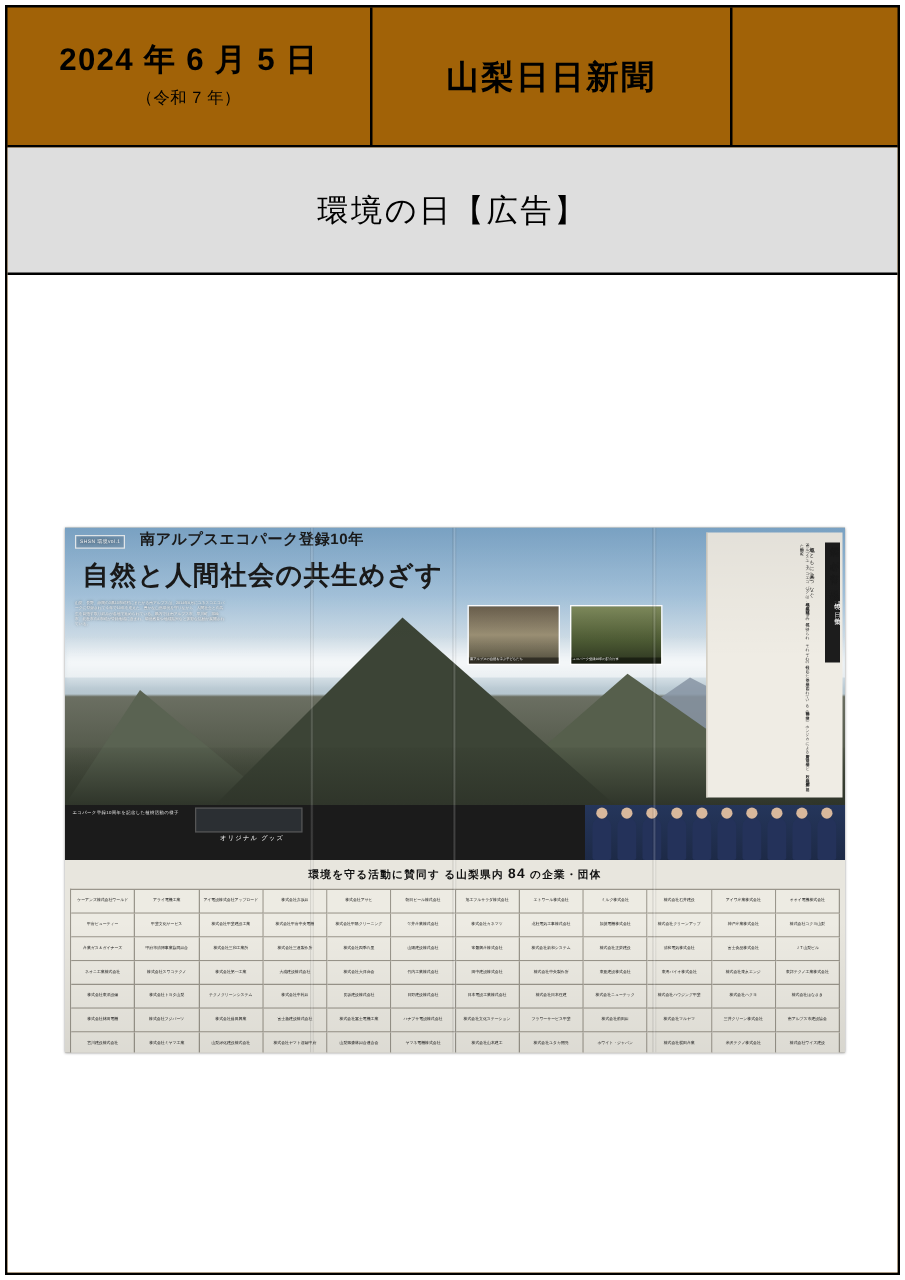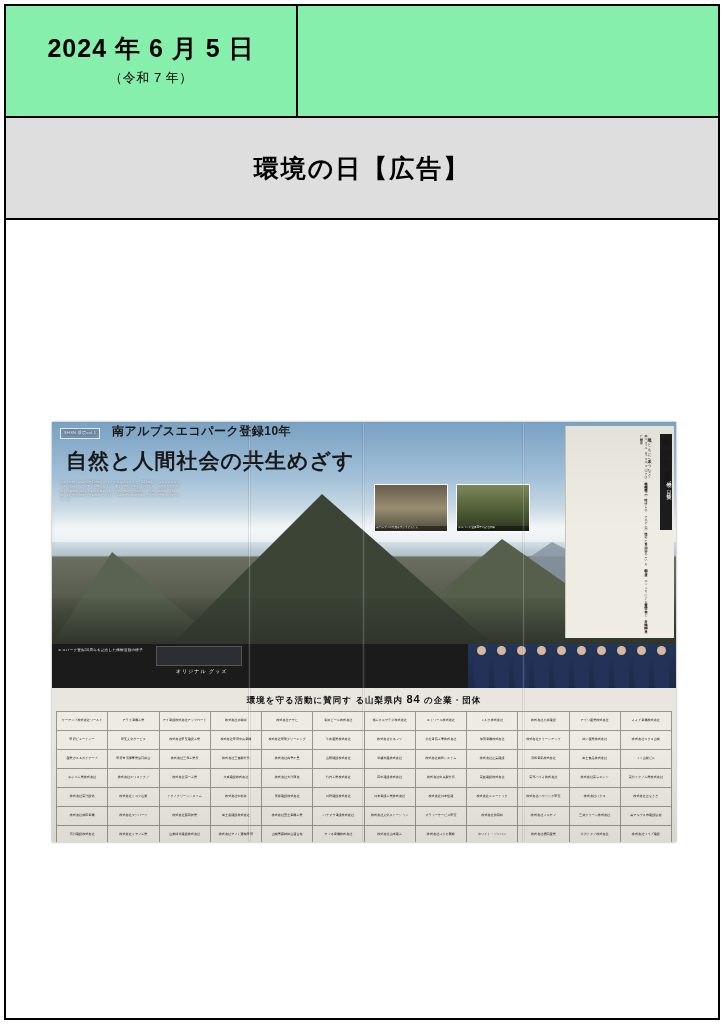--- a/index.html
+++ b/index.html
@@ -17,21 +17,21 @@
   }
 
   .page {
     position: absolute;
     left: 4px;
     top: 4px;
     width: 716px;
     height: 1016px;
     border: 2px solid #000;
     box-sizing: border-box;
-    background: #86efac;
+    background: #a16207;
   }
 
   
   .header-row {
     display: flex;
     height: 112px;
     border-bottom: 2px solid #000;
     box-sizing: border-box;
   }
   .hdr-cell {
@@ -79,21 +79,21 @@
     height: 102px;
     background: #dedede;
     border-bottom: 2px solid #000;
     display: flex;
     align-items: center;
     justify-content: center;
     box-sizing: border-box;
   }
   .section-band .label {
     font-size: 25px;
-    font-weight: bold;
+    font-weight: normal;
     letter-spacing: 2px;
   }
 
   
   .body-area {
     position: relative;
     height: calc(100% - 214px);
     background: #fff;
   }
 
@@ -417,20 +417,23 @@
 </style>
 </head>
 <body>
 
 <div class="page">
 
   <div class="header-row">
     <div class="hdr-cell hdr-date">
       <div class="date-main">2024 年 6 月 5 日</div>
       <div class="date-sub">（令和 7 年）</div>
+    </div>
+    <div class="hdr-cell hdr-title">
+      <div class="paper-name">山梨日日新聞</div>
     </div>
   </div>
 
   <div class="section-band">
     <div class="label">環境の日【広告】</div>
   </div>
 
   <div class="body-area">
 
     <div class="clipping">

